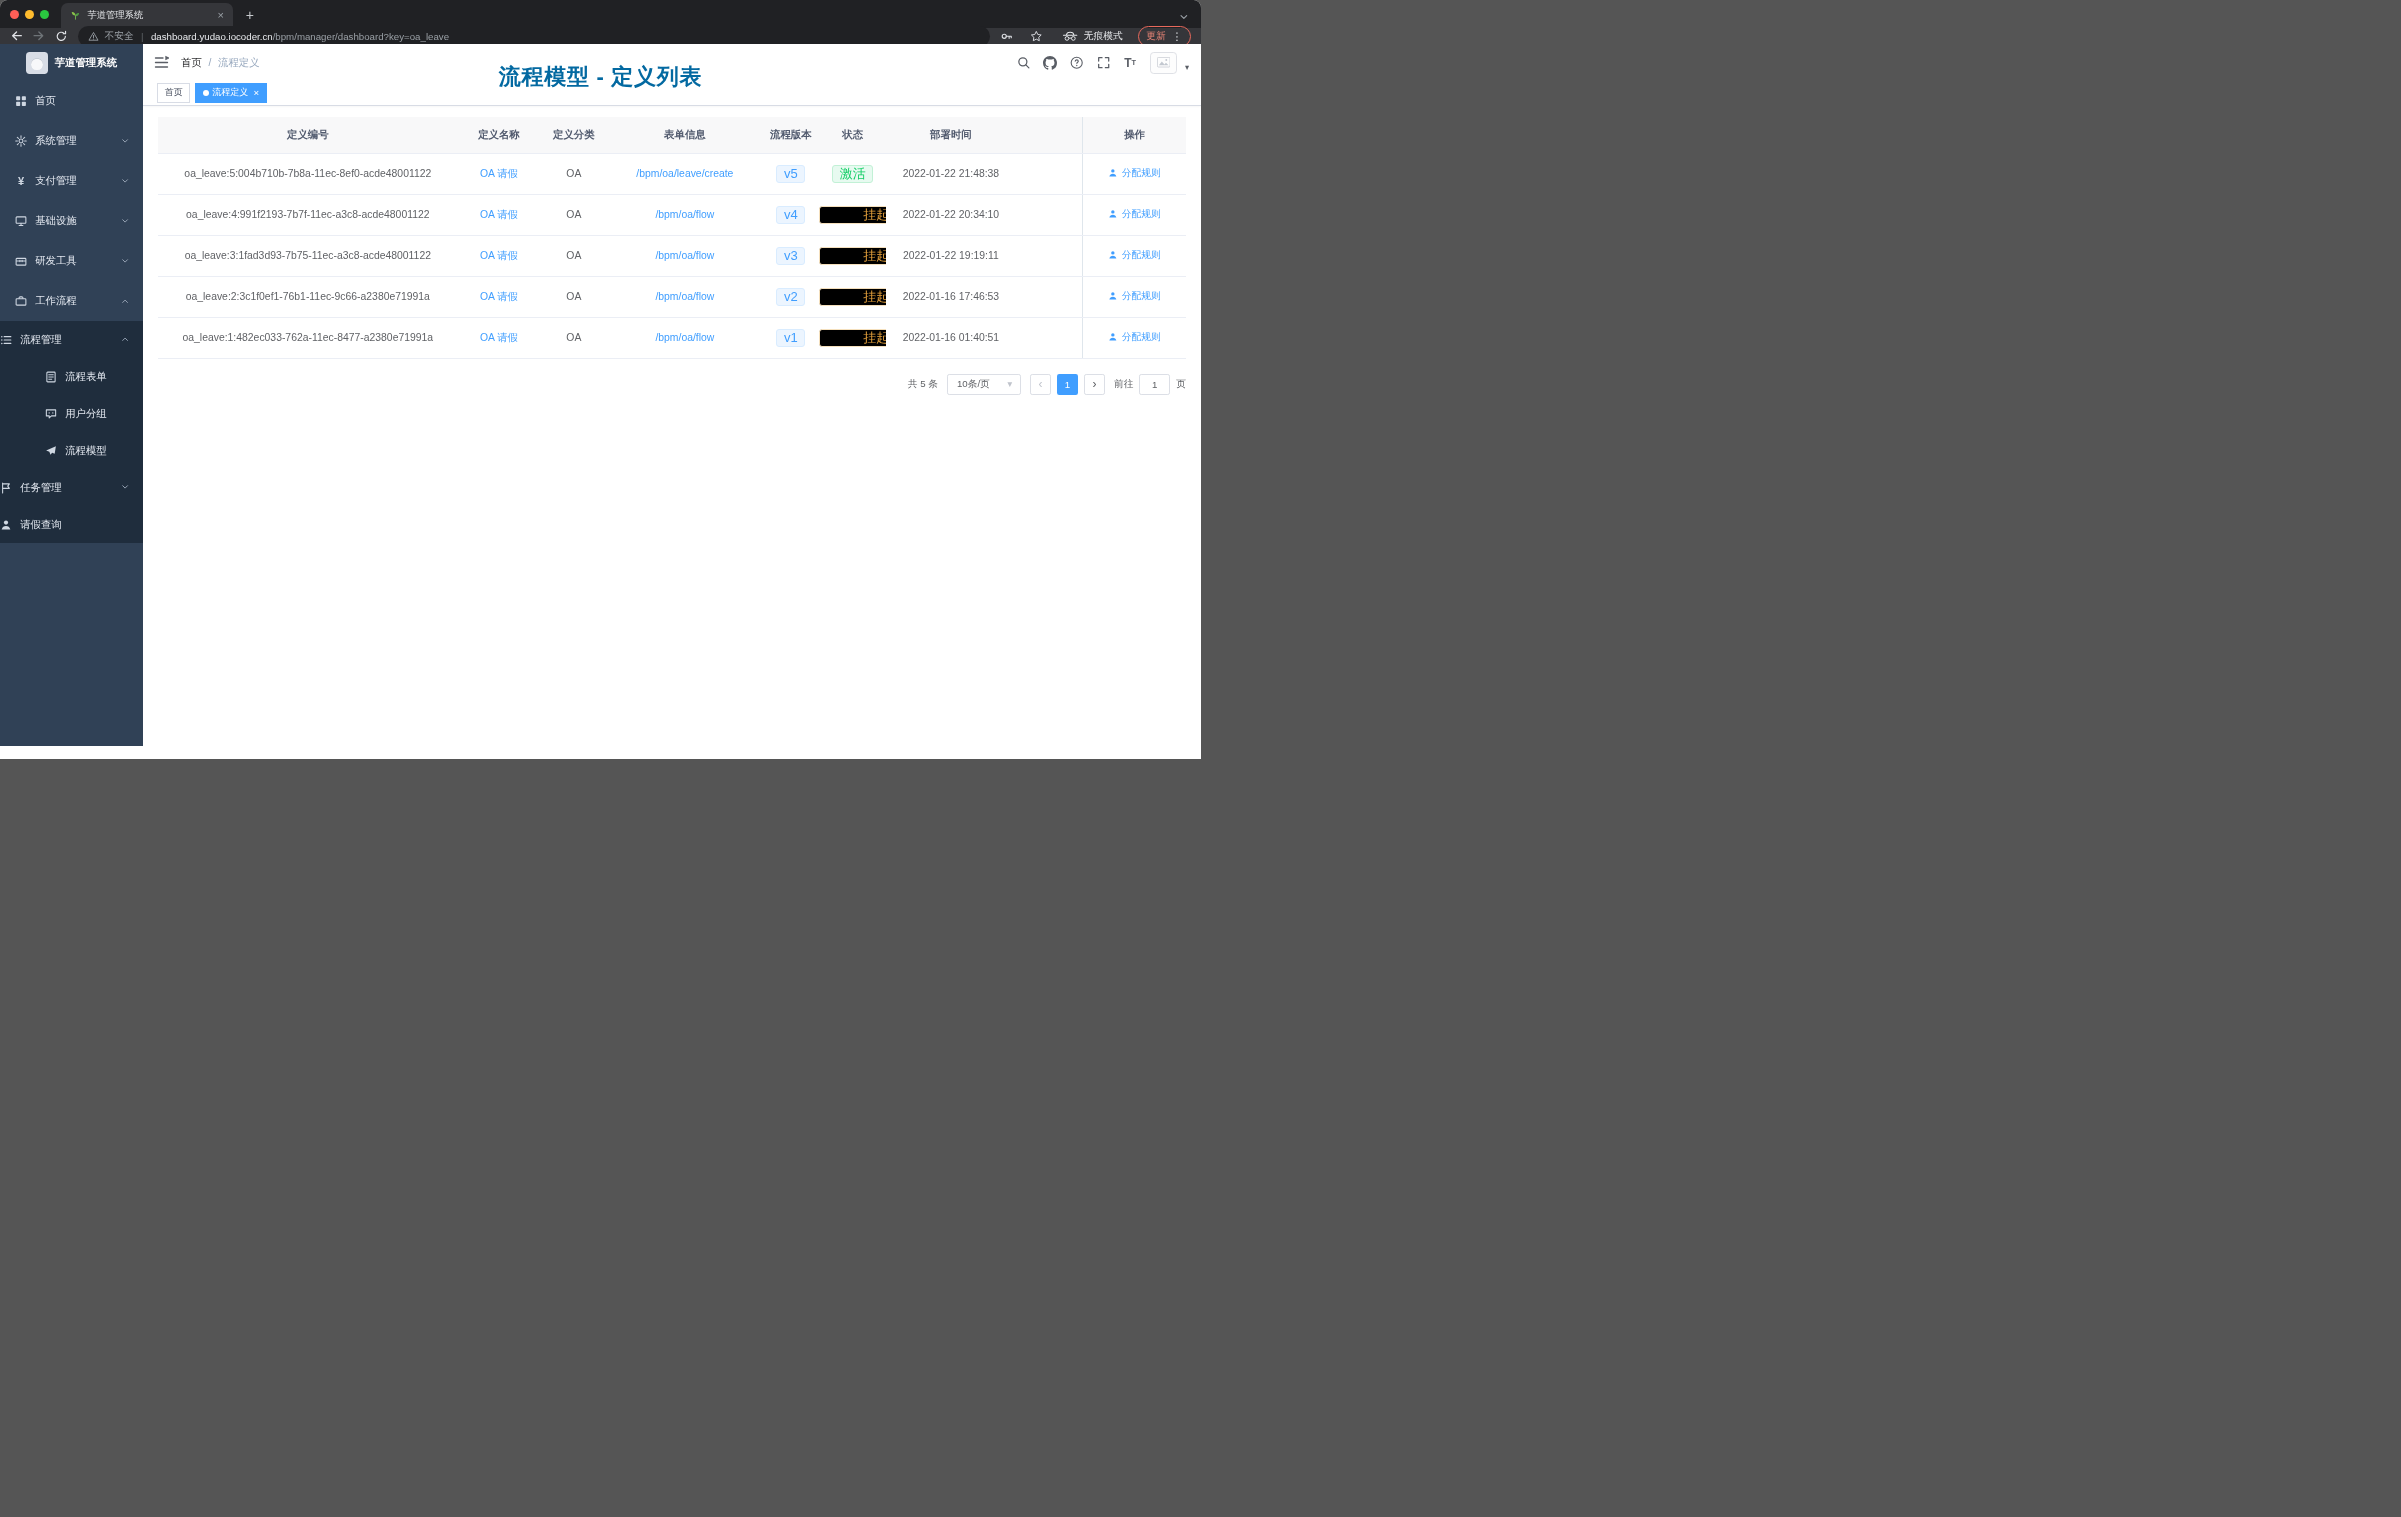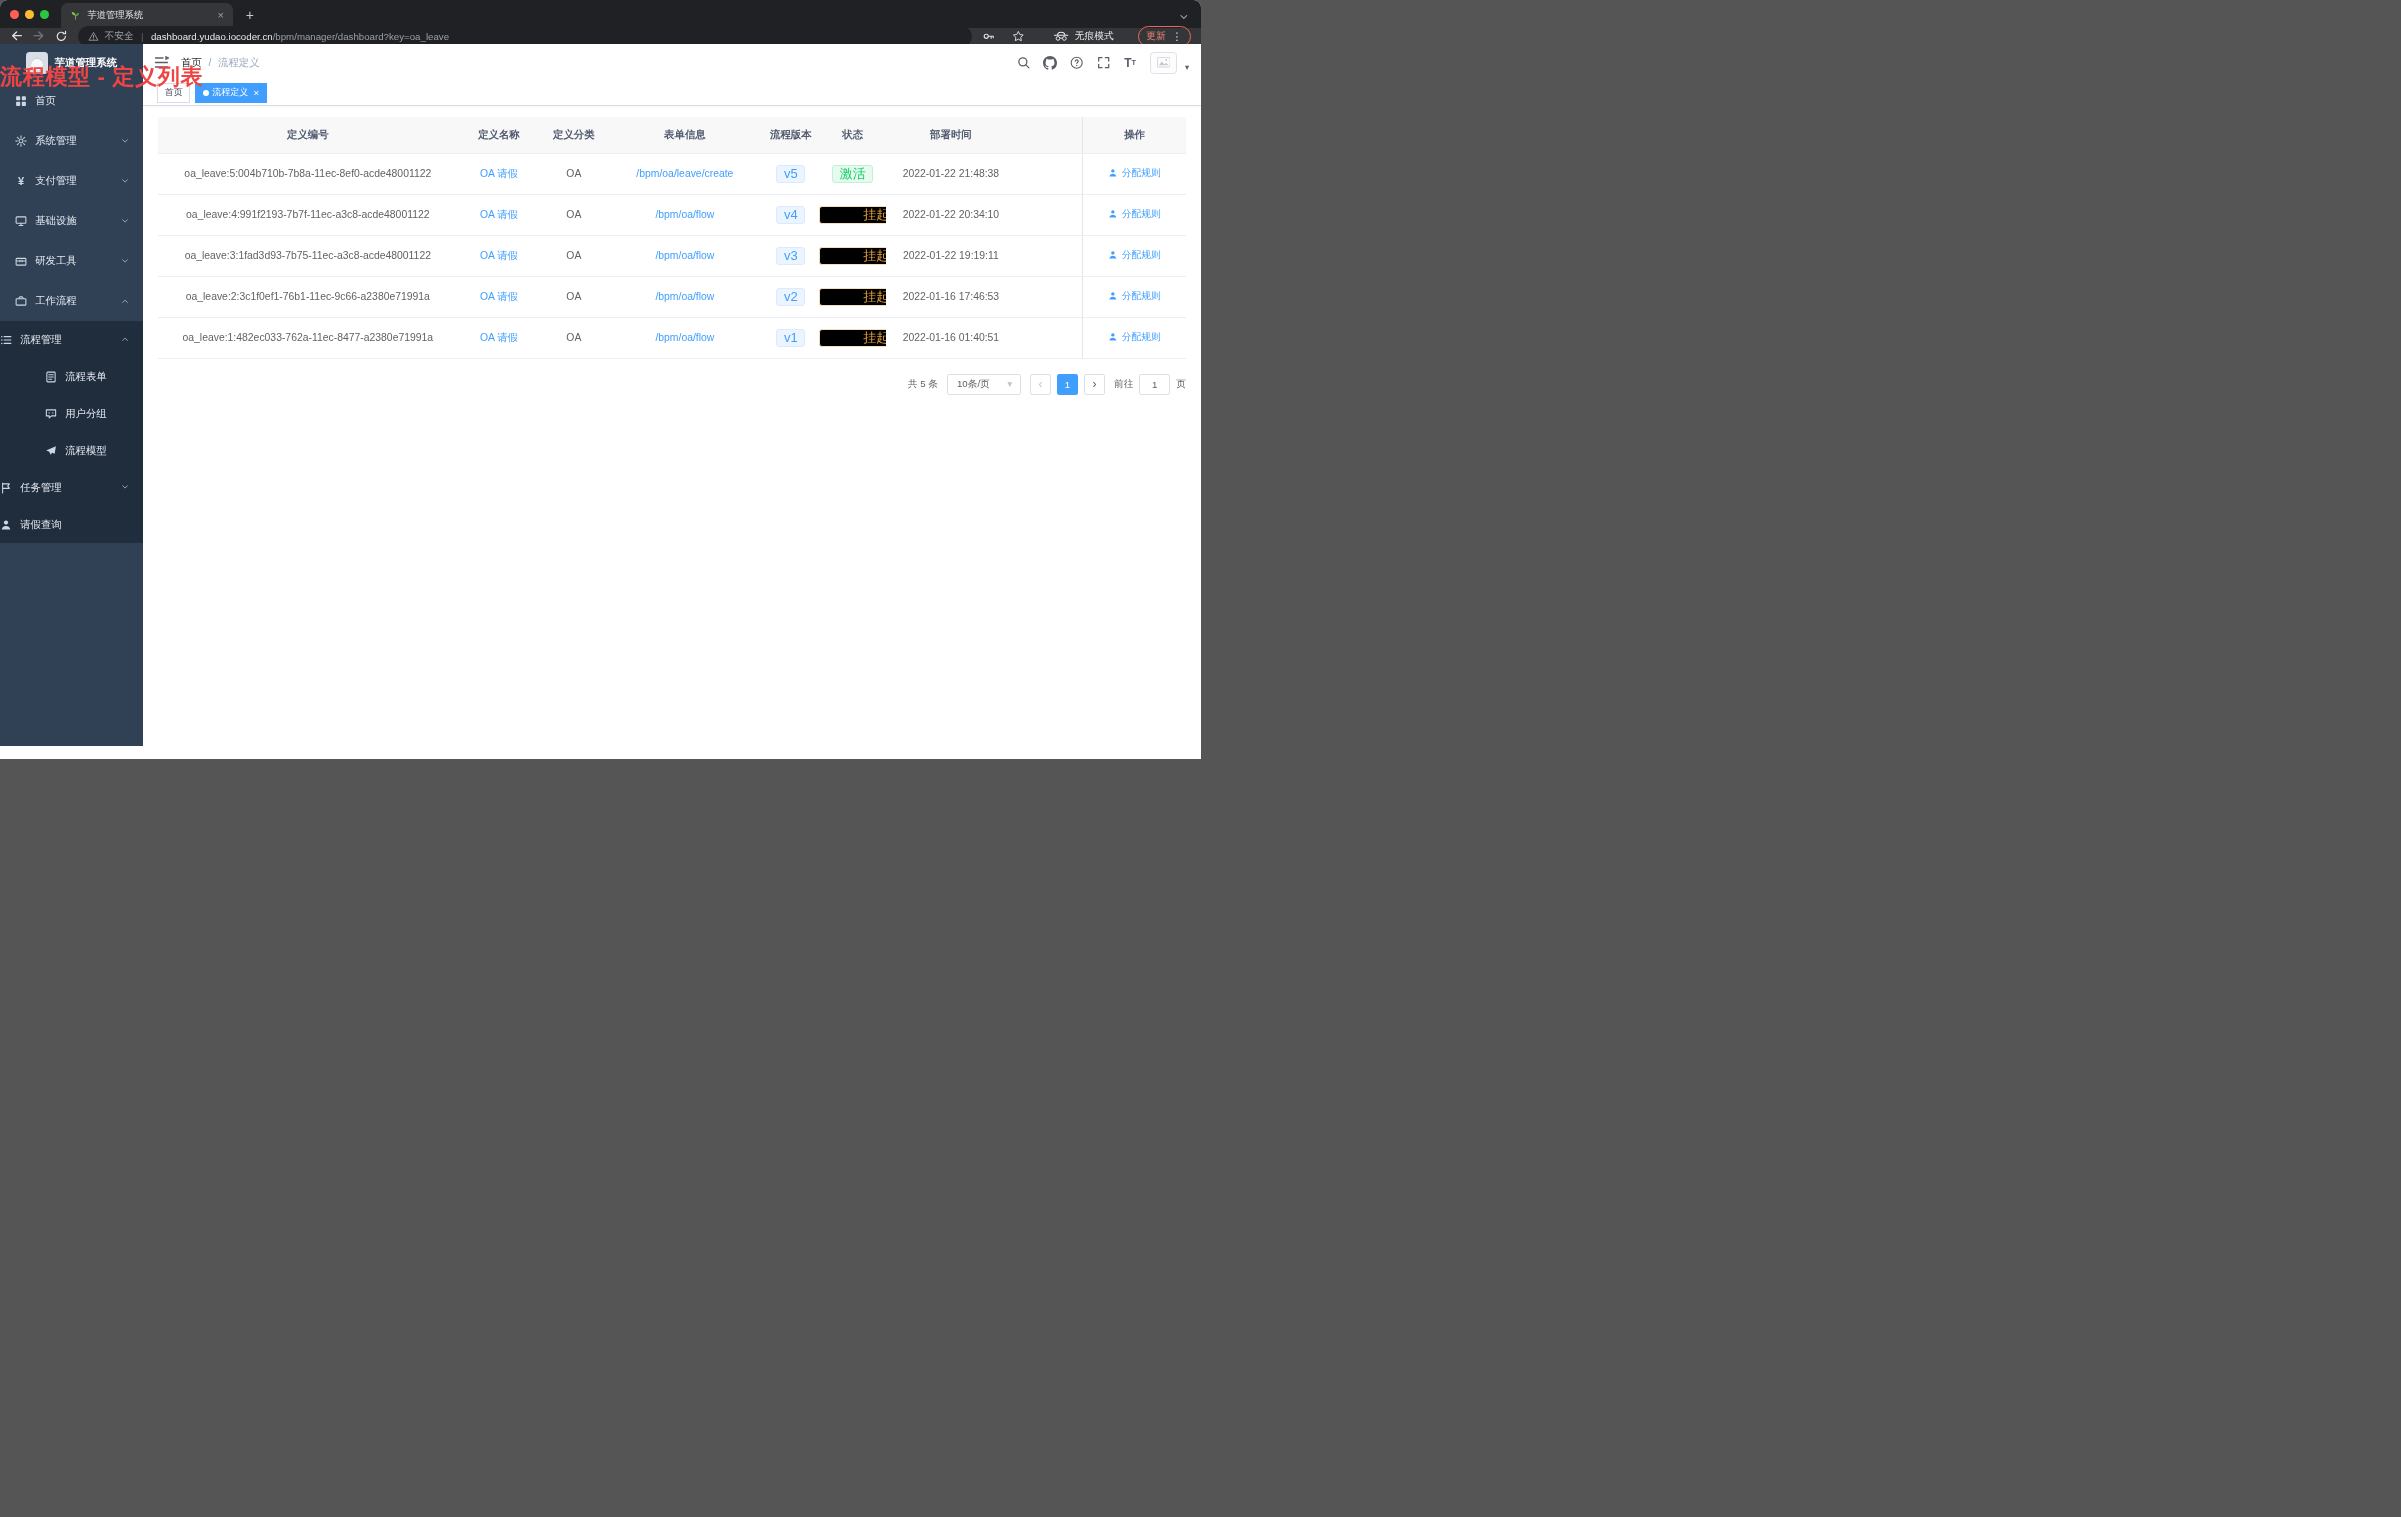--- a/index.html
+++ b/index.html
@@ -25,21 +25,21 @@
   .toolbar { height:16px; background:#35363a; display:flex; align-items:center; padding:0 6px; }
   .tb-btn { width:22px; height:22px; display:flex; align-items:center; justify-content:center;
             color:#dfe1e5; border-radius:50%; flex:none; }
   .tb-btn.dim { color:#6e7377; }
   .omnibox { flex:1; height:21px; background:#202124; border-radius:10.4px; margin:0 6px;
              display:flex; align-items:center; padding:0 10.4px; font-size:9.7px; color:#9aa0a6; gap:5.2px; }
   .omni-div { color:#5f6368; margin:0 2.2px; }
   .url-host { color:#e8eaed; }
   .url-path { color:#9aa0a6; }
   .right-cluster { display:flex; align-items:center; gap:7.4px; padding-right:4.5px; }
-  .incog { display:flex; align-items:center; gap:5.2px; color:#e8eaed; font-size:9.7px; margin:0 17px; }
+  .incog { display:flex; align-items:center; gap:5.2px; color:#e8eaed; font-size:9.7px; margin:0 8px; }
   .update-pill { display:flex; align-items:center; gap:6px; border:1.1px solid #e8695c; border-radius:11px;
                  padding:3px 7.4px; color:#f08879; font-size:9.7px; }
   .update-pill .dots { color:#e8eaed; font-size:10.4px; letter-spacing:0; }
 
   
   .app { display:flex; height:702px; }
   .sidebar { width:143px; background:#304156; flex:none; display:flex; flex-direction:column; }
   .side-header { height:37px; display:flex; align-items:center; justify-content:center; gap:6.7px; }
   .side-avatar { width:22px; height:22px; border-radius:3.7px; background:#d8dde6; position:relative; overflow:hidden; }
   .side-avatar::after{content:"";position:absolute;left:5.2px;top:6.7px;width:12px;height:12px;border-radius:50% 50% 45% 45%;background:#f7f8fa;box-shadow:0 0.7px 0 #b9c0cc inset;}
@@ -63,21 +63,21 @@
   .bc-root { color:#303133; }
   .bc-sep, .bc-cur { color:#97a8be; }
   .nav-right { margin-left:auto; display:flex; align-items:center; gap:12.6px; }
   .nav-ic { width:14px; height:14px; color:#5a5e66; display:flex; align-items:center; justify-content:center; }
   .tt-ic { font-weight:bold; color:#5a5e66; font-size:12px; line-height:1; }
   .tt-ic small { font-size:7.4px; }
   .avatar-box { width:27px; height:22px; border:0.7px solid #dfe1e6; border-radius:3.7px; background:#fdfdfd;
                 display:flex; align-items:center; justify-content:center; color:#c3c8d0; }
   .avatar-caret { color:#5a5e66; font-size:8.2px; margin-left:-4.5px; align-self:flex-end; padding-bottom:1.5px; }
 
-  .annotation { position:absolute; top:62px; left:0; width:100%; text-align:left; color:#ef4444;
+  .annotation { position:absolute; top:62px; left:0; width:100%; text-align:center; color:#0369a1;
                 font-size:22px; font-weight:600; z-index:40; pointer-events:none; letter-spacing:0.7px; }
 
   .tagsview { height:25px; border-bottom:0.7px solid #d8dce5; box-shadow:0 0.7px 2.2px rgba(0,0,0,.06);
               display:flex; align-items:center; gap:4.5px; padding-left:14px; background:#fff; }
   .tag-item { height:19.3px; display:inline-flex; align-items:center; padding:0 6.7px; border:0.7px solid #d8dce5;
               background:#fff; color:#495060; font-size:9px; gap:3.7px; cursor:pointer; }
   .tag-item.active { background:#409eff; border-color:#409eff; color:#fff; }
   .tag-dot { width:6px; height:6px; border-radius:50%; background:#fff; }
   .tag-close { font-size:9.7px; line-height:1; margin-left:1.5px; }
 

